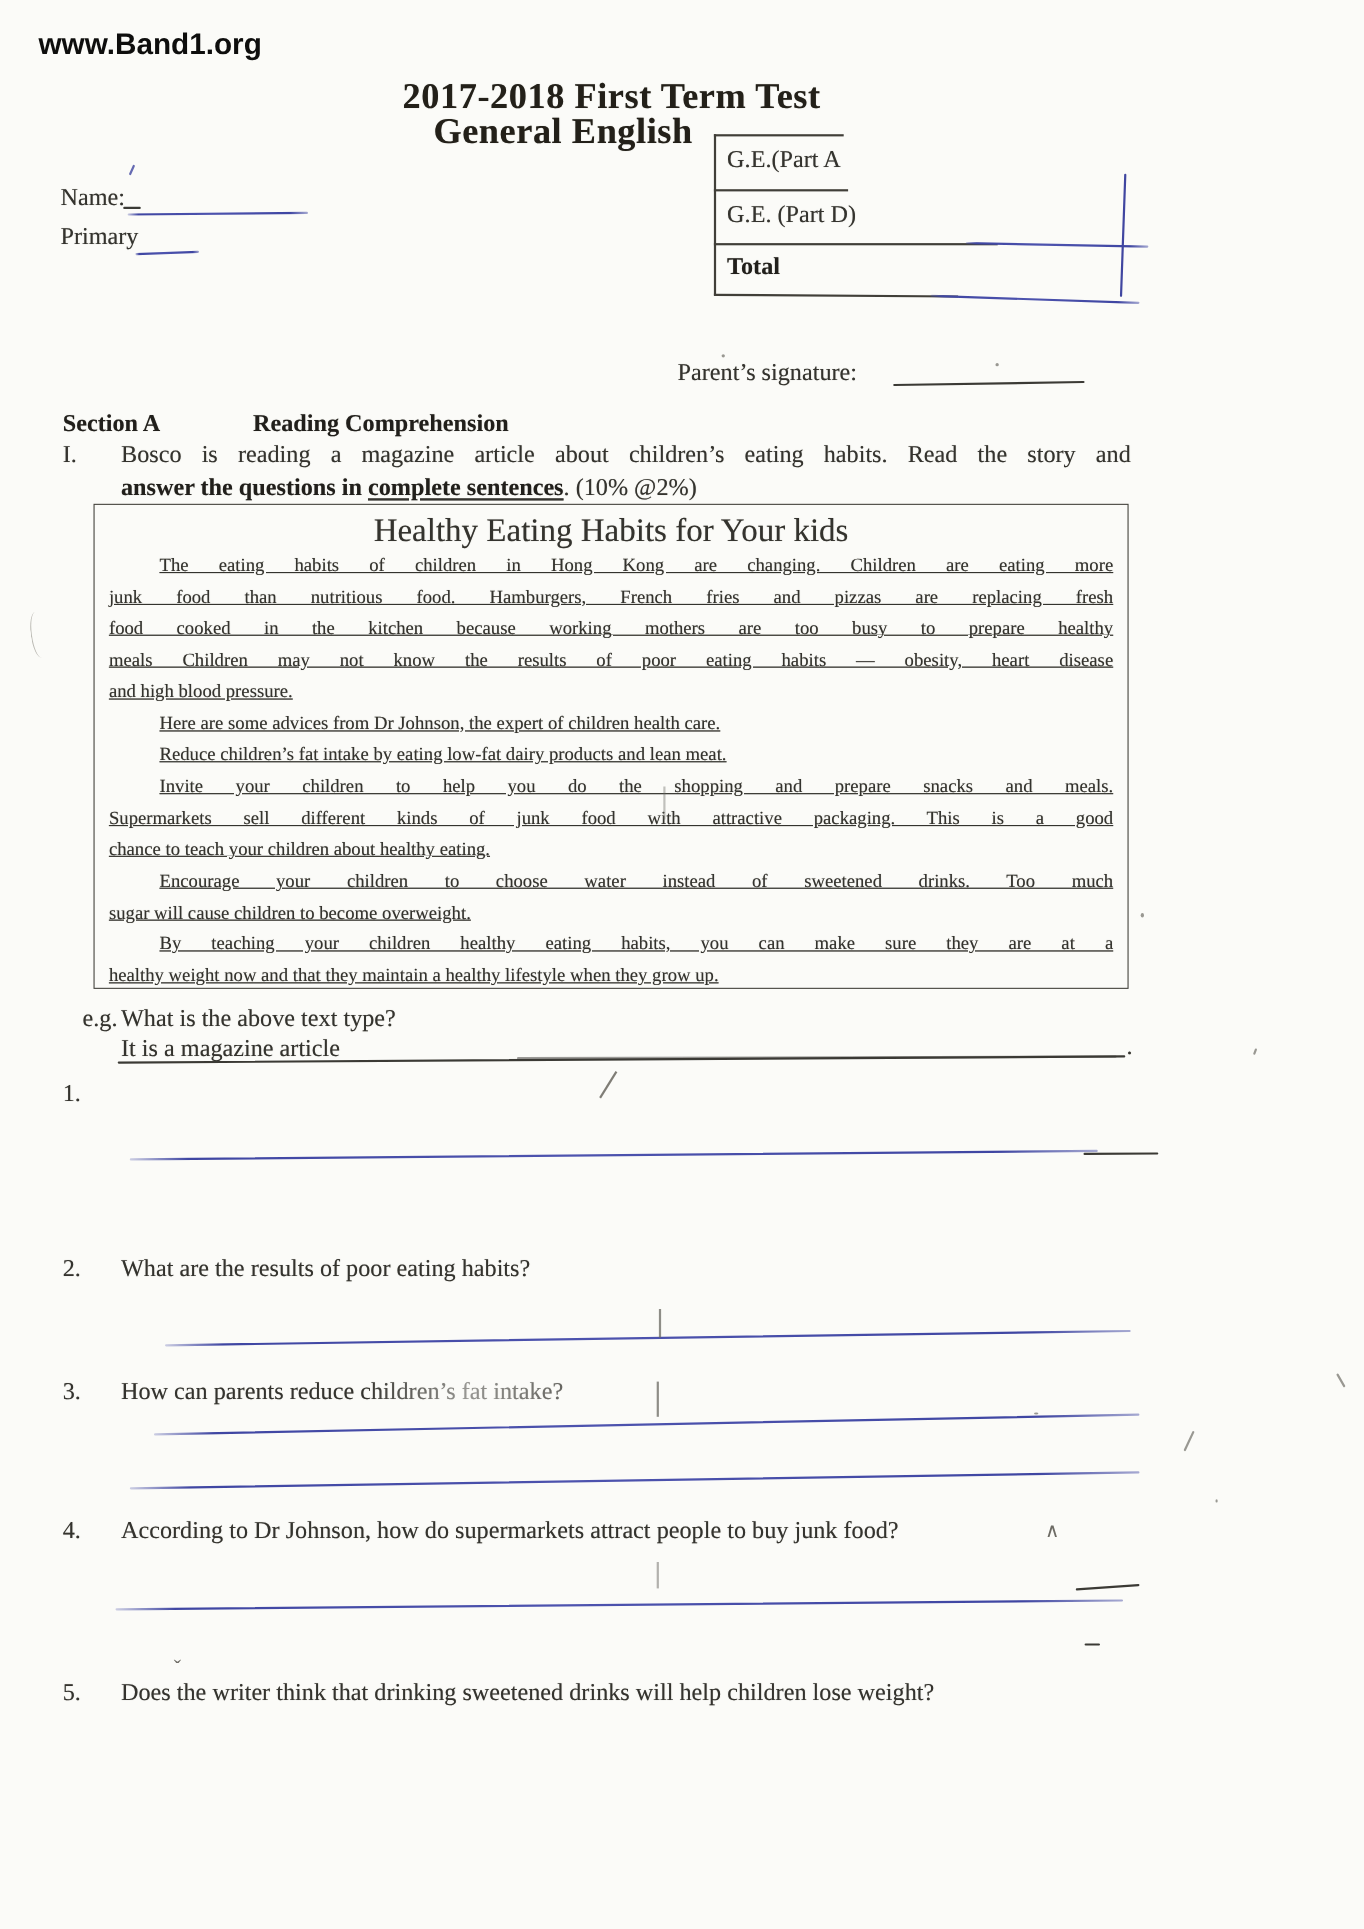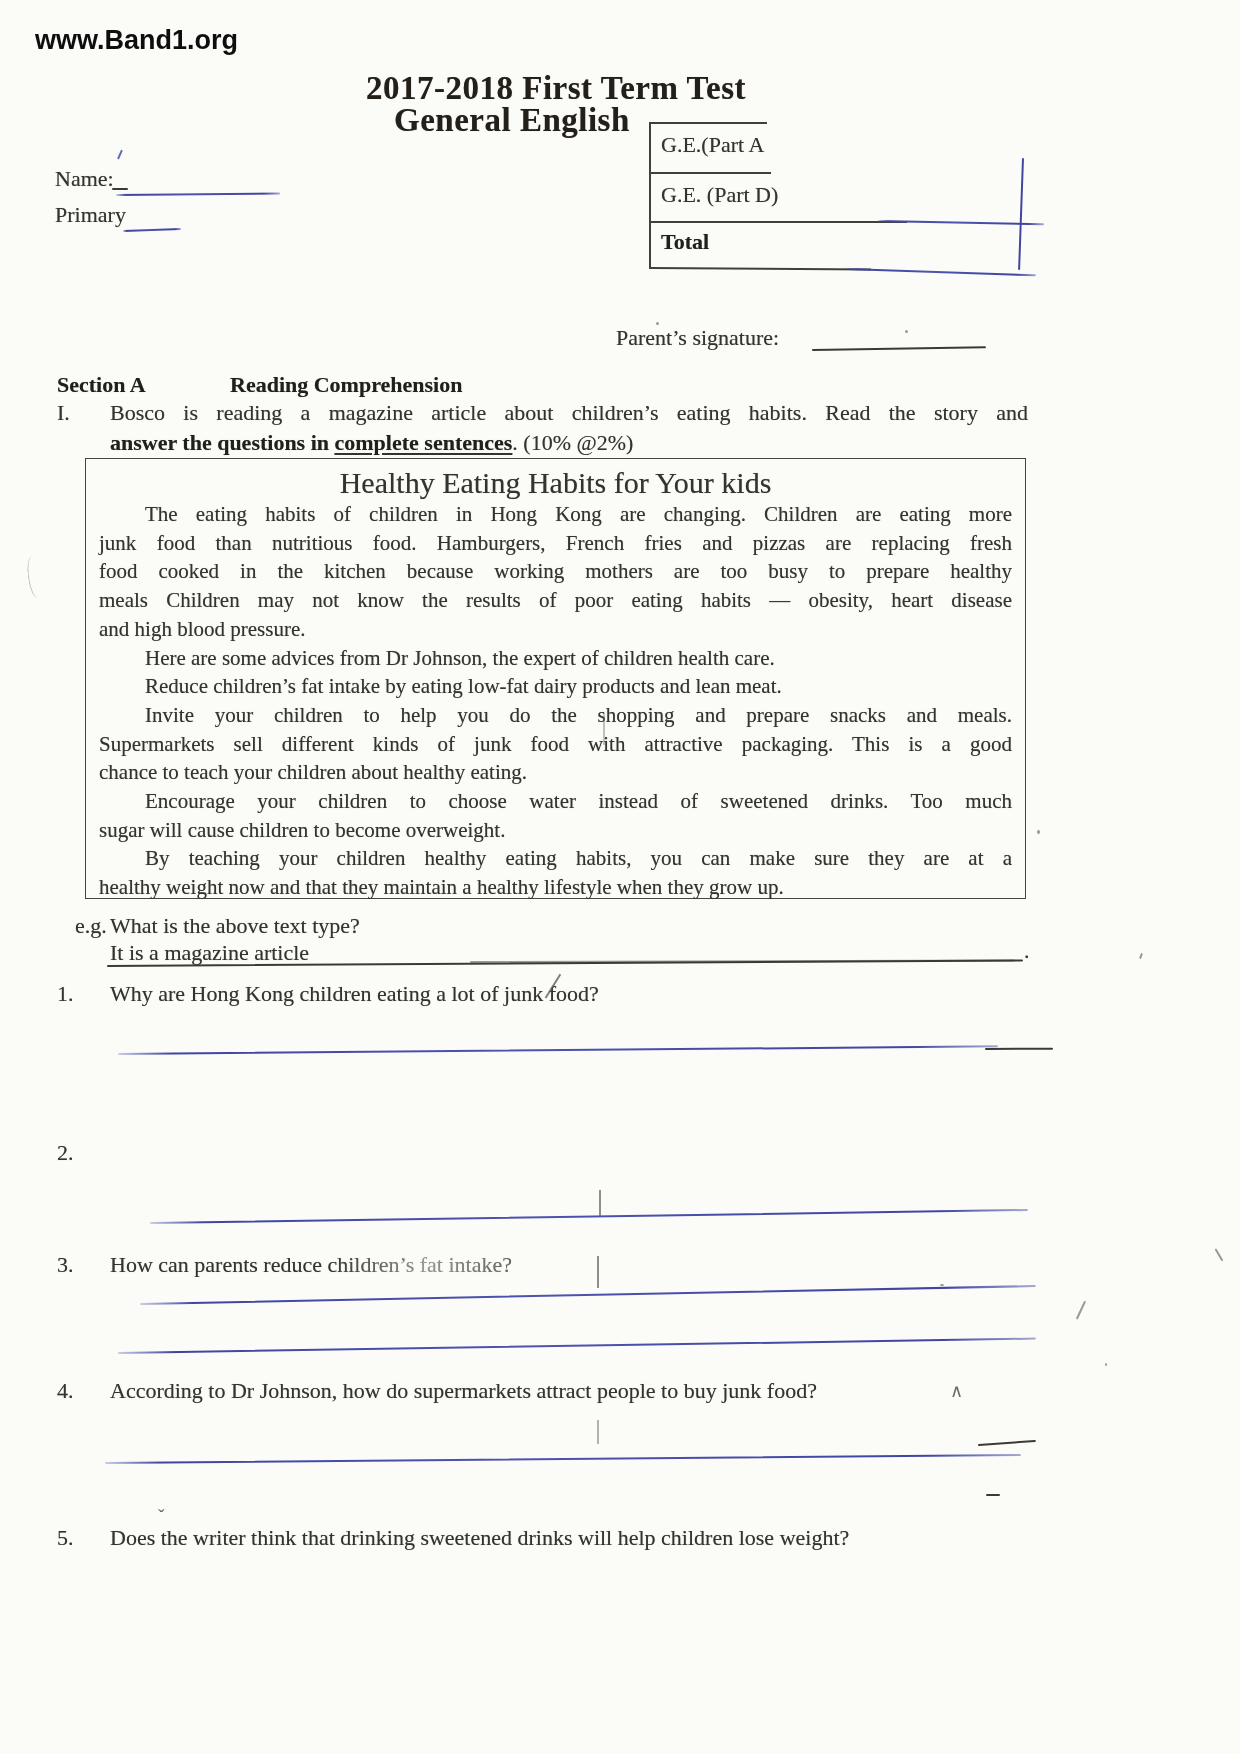--- a/index.html
+++ b/index.html
@@ -20,21 +20,21 @@
   
   .bl{position:absolute;height:2px;border-radius:2px;transform-origin:left center;
       background:linear-gradient(90deg, rgba(63,70,162,0.25), #3f46a2 6%, #4d53ae 45%, #3f46a2 90%, rgba(63,70,162,0.45));}
   .blv{position:absolute;width:2px;border-radius:2px;transform-origin:center top;background:#4046a0;}
   .blkline{position:absolute;height:2px;background:#3b3a35;transform-origin:left center;border-radius:1px;}
   .foldmark{position:absolute;width:1.5px;background:#6a6861;opacity:0.75;}
   .speck{position:absolute;background:#6f6d66;border-radius:50%;opacity:0.7;}
   .penarc{position:absolute;width:13px;height:42px;border-left:1.6px solid #8a887f;border-radius:50%;opacity:0.55;}
   .box{position:absolute;left:85px;top:458px;width:941px;height:441px;border:1.6px solid #44433c;box-sizing:border-box;}
   .boxtitle{text-align:center;font-size:30px;margin-top:7px;}
-  .pl{position:relative;margin:0 13px 0 13px;font-size:21px;line-height:28.7px;white-space:nowrap;}
+  .pl{position:relative;margin:0 13px 0 13px;font-size:17px;line-height:28.7px;white-space:nowrap;text-decoration:underline;}
   .pl.just{white-space:normal;text-align:justify;text-align-last:justify;}
   .pl.ind{padding-left:46px;}
   .pl.just.ind{padding-left:0;text-indent:46px;}
   .fade{
     -webkit-mask-image:linear-gradient(to right, #000 55%, rgba(0,0,0,0.5) 78%, rgba(0,0,0,0.75) 100%);
             mask-image:linear-gradient(to right, #000 55%, rgba(0,0,0,0.5) 78%, rgba(0,0,0,0.75) 100%);
   }
   .mark{position:absolute;color:#55534c;font-size:18px;opacity:0.85;}
   u.uln{text-decoration-thickness:1.6px;text-underline-offset:3px;text-decoration:underline;}
 </style>
@@ -99,26 +99,26 @@
   </div>
 
   <div class="abs q ink" style="left:75px;top:913px;">e.g.</div>
   <div class="abs q ink" style="left:110px;top:913px;">What is the above text type?</div>
   <div class="abs q ink" style="left:110px;top:940px;">It is a magazine article</div>
   <div class="blkline" style="left:107px;top:965px;width:916px;transform:rotate(-0.35deg);"></div>
   <div class="blkline" style="left:470px;top:961px;width:545px;transform:rotate(-0.15deg);opacity:.5;"></div>
   <div class="abs q ink" style="left:1024px;top:938px;">.</div>
 
   <div class="abs q ink" style="left:57px;top:981px;">1.</div>
-  <div class="abs q ink" style="left:110px;top:981px;">Why are Hong Kong children eating a lot of junk food?</div>
   <div class="foldmark" style="left:552px;top:972px;height:28px;transform:rotate(32deg);background:#55534b;"></div>
   <div class="bl" style="left:118px;top:1053px;width:880px;transform:rotate(-0.5deg);"></div>
   <div class="blkline" style="left:985px;top:1048px;width:68px;transform:rotate(-0.3deg);"></div>
 
   <div class="abs q ink" style="left:57px;top:1140px;">2.</div>
+  <div class="abs q ink" style="left:110px;top:1140px;">What are the results of poor eating habits?</div>
   <div class="bl" style="left:150px;top:1222px;width:878px;transform:rotate(-0.85deg);"></div>
   <div class="foldmark" style="left:599px;top:1190px;height:26px;"></div>
 
   <div class="abs q ink" style="left:57px;top:1252px;">3.</div>
   <div class="abs q ink fade" style="left:110px;top:1252px;">How can parents reduce children’s fat intake?</div>
   <div class="foldmark" style="left:597px;top:1256px;height:32px;"></div>
   <div class="bl" style="left:140px;top:1303px;width:896px;transform:rotate(-1.15deg);"></div>
   <div class="bl" style="left:118px;top:1352px;width:918px;transform:rotate(-0.9deg);"></div>
 
   <div class="abs q ink" style="left:57px;top:1378px;">4.</div>

